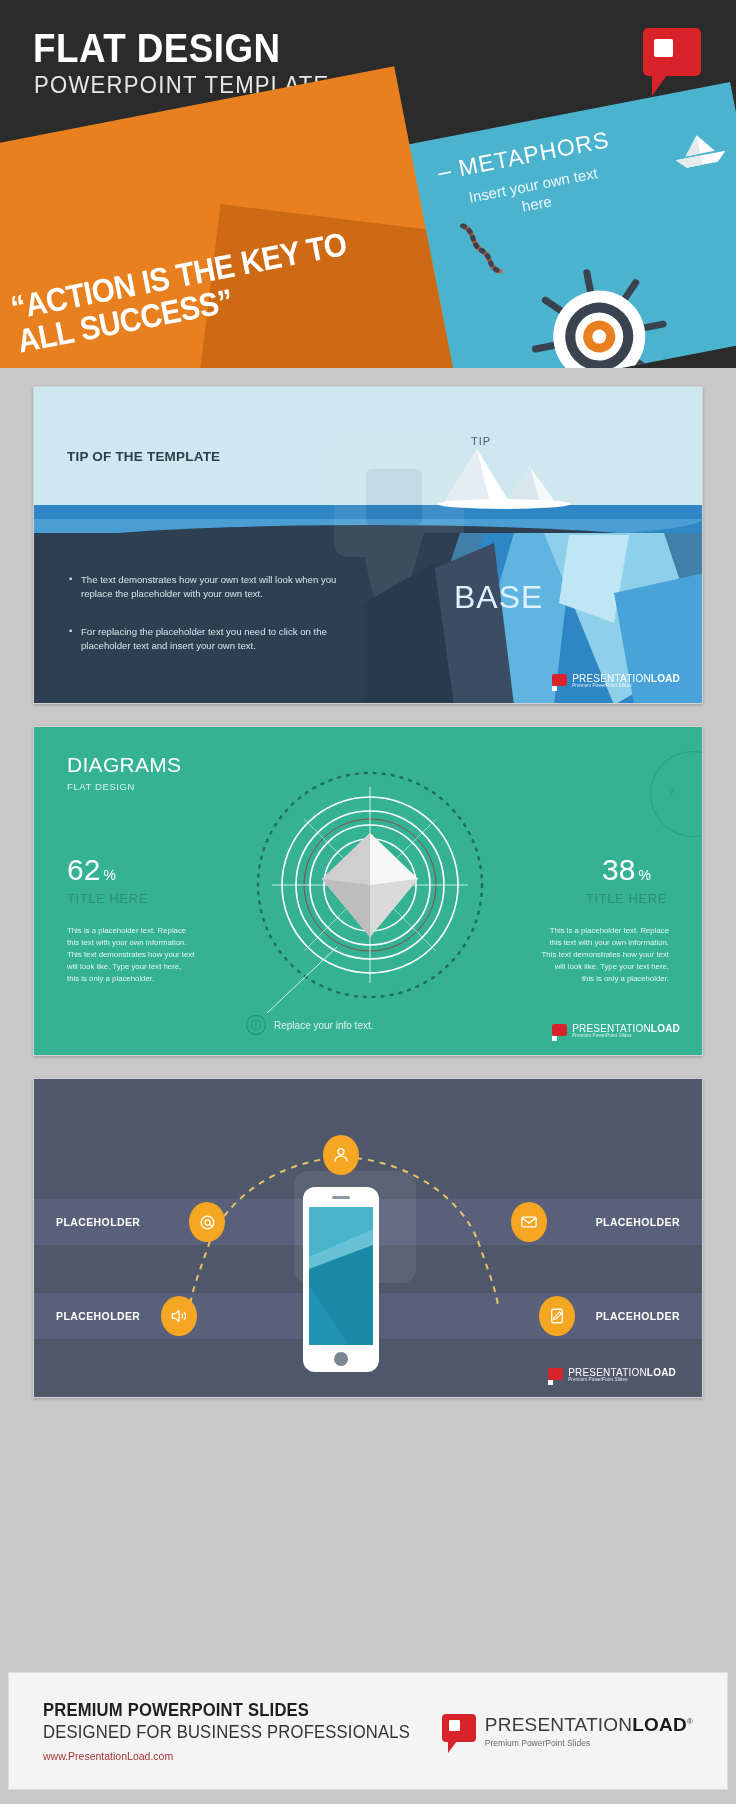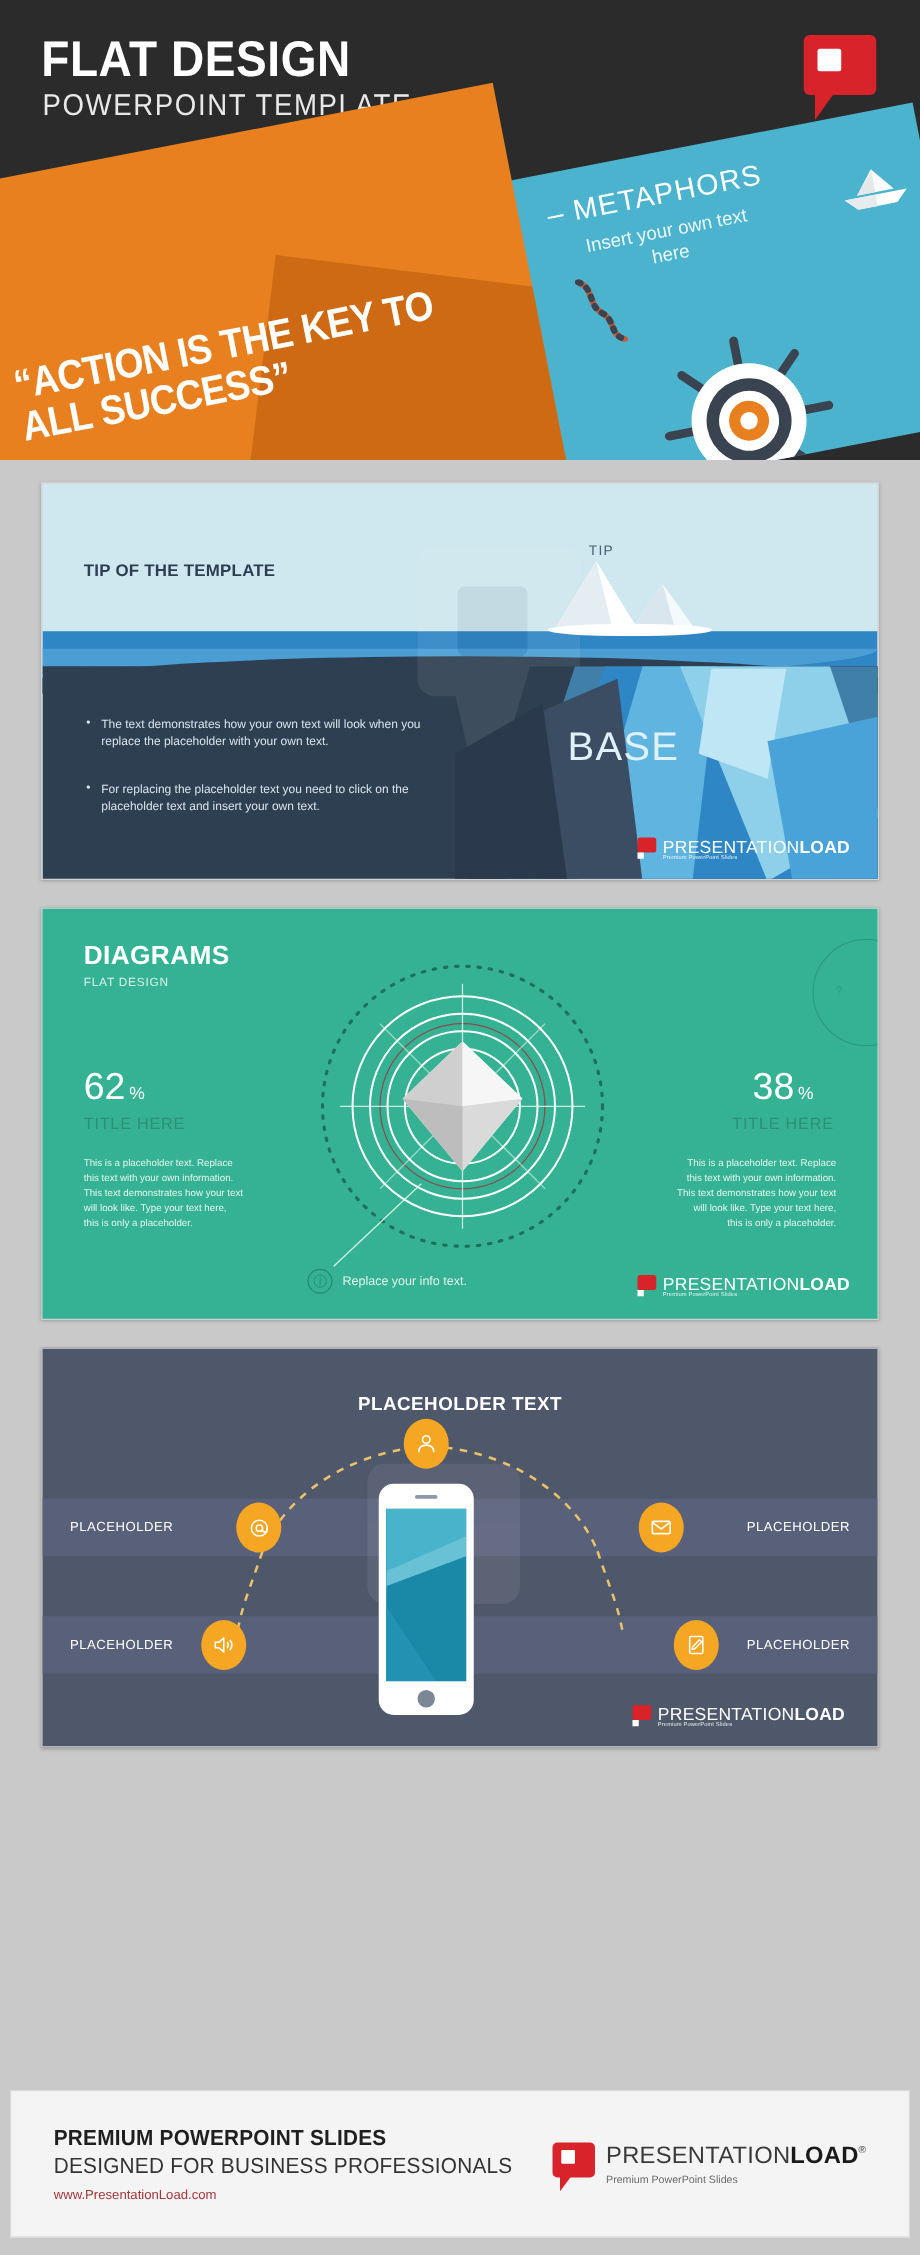--- a/index.html
+++ b/index.html
@@ -194,21 +194,21 @@
   .bul:before { content:"•"; position:absolute; left:2px; top:-1px; }
 
   .tip-label { position:absolute; left:437px; top:48px;
     color:#4a6073; font-size:11px; letter-spacing:1px; }
   .base-label { position:absolute; left:420px; top:192px;
     color:#dff1fa; font-size:32px; font-weight:300; letter-spacing:1px; }
 
   
   .slide-dia { height:330px; background:#35b293; }
   .dia-title { position:absolute; left:33px; top:26px;
-    color:#ffffff; font-size:21px; font-weight:700; letter-spacing:0.3px; }
+    color:#ffffff; font-size:21px; font-weight:400; letter-spacing:0.3px; }
   .dia-sub { position:absolute; left:33px; top:54px;
     color:#d9f2eb; font-size:9.5px; letter-spacing:0.6px; }
   .pct-left { position:absolute; left:33px; top:128px; color:#ffffff; }
   .pct-right { position:absolute; right:35px; top:128px; color:#ffffff; text-align:center; }
   .pct-num { font-size:30px; font-weight:300; line-height:1; display:inline-block; }
   .pct-sym { font-size:14px; font-weight:300; margin-left:3px; }
   .pct-title { color:#2e8f77; font-size:13px; letter-spacing:0.6px; margin-top:6px; }
   .dia-p-left { position:absolute; left:33px; top:198px; width:128px;
     color:#e2f5ef; font-size:7.8px; line-height:1.55; }
   .dia-p-right { position:absolute; right:33px; top:198px; width:128px;
@@ -220,21 +220,21 @@
   .dia-circle-tr { position:absolute; right:-34px; top:24px; width:86px; height:86px;
     border:1px solid #2b9c81; border-radius:50%; }
   .dia-qmark { position:absolute; right:28px; top:60px; color:#2b9c81; font-size:9px; }
 
   
   .slide-mob { height:320px; background:#4f576b; }
   .mob-band { position:absolute; left:0; width:100%; height:46px; background:#59617a; }
   .mob-title { position:absolute; left:0; right:0; top:36px; text-align:center;
     color:#ffffff; font-size:15px; font-weight:bold; letter-spacing:0.4px; }
   .ph-label { position:absolute; color:#ffffff; font-size:10.5px;
-    font-weight:normal; letter-spacing:0.4px; }
+    font-weight:bold; letter-spacing:0.4px; }
   .node {
     position:absolute; width:36px; height:40px; border-radius:50%;
     background:#f5a623; display:flex; align-items:center; justify-content:center;
     color:#ffffff;
   }
   .phone {
     position:absolute; left:269px; top:108px; width:76px; height:185px;
     background:#ffffff; border-radius:12px;
   }
   .phone .screen { position:absolute; left:6px; top:20px; width:64px; height:138px;
@@ -247,21 +247,21 @@
     align-items:center; gap:5px; }
 
   
   .pl-small { display:flex; align-items:flex-start; gap:5px; }
   .pl-small .mark { position:relative; width:15px; height:14px; }
   .pl-small .mark .body { width:15px; height:12px; border-radius:2px; background:#d8232a; }
   .pl-small .mark .body:after { border-right:4px solid transparent;
     border-top:5px solid #d8232a; left:3px; bottom:-5px; }
   .pl-small .mark .hole { left:3px; top:3px; width:5px; height:5px; background:#fff; }
   .pl-small .wordmark { line-height:1.05; }
-  .pl-small .w1 { font-size:14px; letter-spacing:0.2px; }
+  .pl-small .w1 { font-size:10px; letter-spacing:0.2px; }
   .pl-small .w1 b { font-weight:bold; }
   .pl-small .w2 { font-size:4.6px; letter-spacing:0.1px; opacity:0.85; }
 
   
   .footer {
     position:absolute; left:8px; bottom:14px;
     width:720px; height:118px;
     background:#f4f4f4;
     border:1px solid #dcdcdc;
     display:flex; align-items:center; justify-content:space-between;
@@ -455,21 +455,20 @@
   <div class="slide slide-mob">
     <div class="mob-band" style="top:120px;"></div>
     <div class="mob-band" style="top:214px;"></div>
 
     <svg class="wm" style="left:252px; top:84px; width:150px; height:210px;" viewBox="0 0 150 210">
       <rect x="8" y="8" width="122" height="112" rx="14" fill="#ffffff"></rect>
       <rect x="38" y="38" width="52" height="52" rx="6" fill="#4f576b"></rect>
       <polygon points="36,118 94,118 56,196" fill="#ffffff"></polygon>
     </svg>
 
-    <div class="mob-title">PLACEHOLDER TEXT</div>
 
     <svg style="position:absolute; left:130px; top:64px; width:360px; height:180px;" viewBox="0 0 360 180">
       <path d="M180 14 C110 18, 62 58, 46 98" stroke="#e9c26a" stroke-width="2" fill="none" stroke-dasharray="6 6"></path>
       <path d="M180 14 C250 18, 298 58, 314 98" stroke="#e9c26a" stroke-width="2" fill="none" stroke-dasharray="6 6"></path>
       <path d="M46 98 C36 128, 30 140, 26 162" stroke="#e9c26a" stroke-width="2" fill="none" stroke-dasharray="6 6"></path>
       <path d="M314 98 C324 128, 330 140, 334 162" stroke="#e9c26a" stroke-width="2" fill="none" stroke-dasharray="6 6"></path>
     </svg>
 
     <div class="node" style="left:289px; top:56px;">
       <svg width="18" height="18" viewBox="0 0 24 24">

